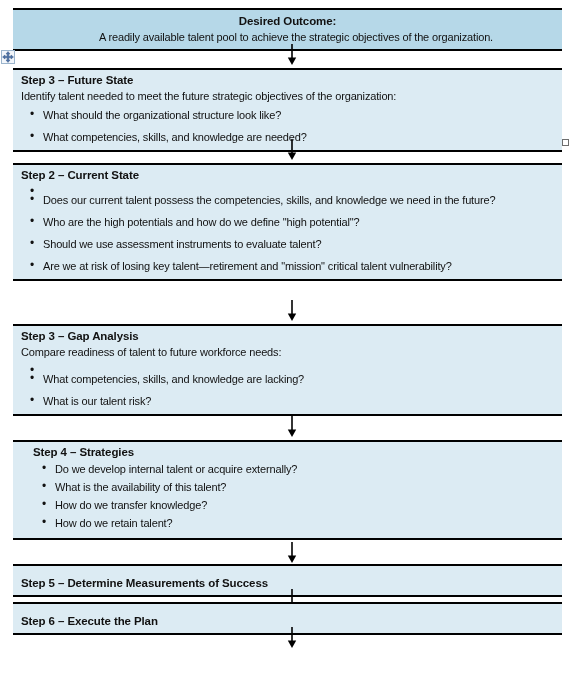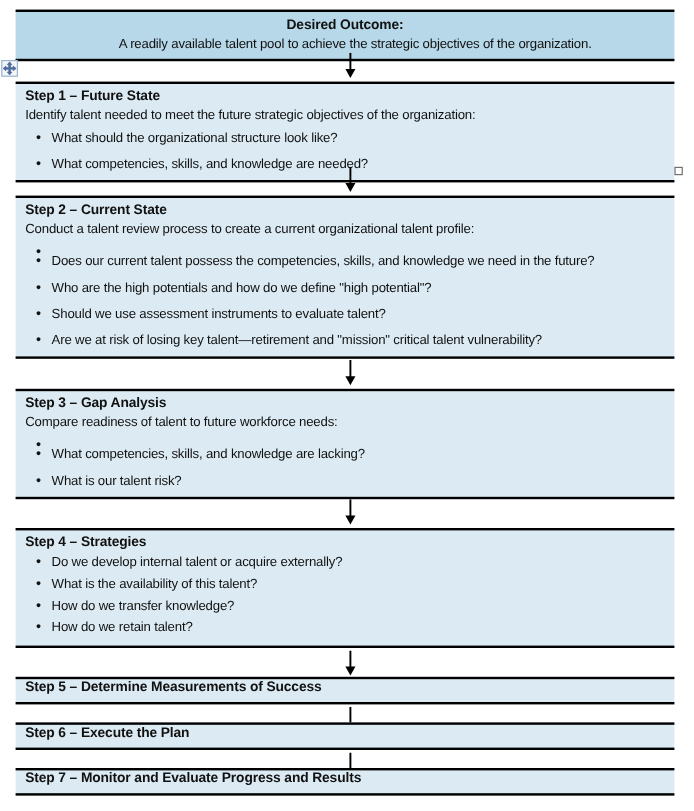--- a/index.html
+++ b/index.html
@@ -106,21 +106,21 @@
     position: absolute;
     left: 9px;
     top: -1px;
     font-size: 12px;
     line-height: 14px;
   }
   ul.bullets.tight li { margin-bottom: 4px; }
 
   
   .flow-box.short .box-title {
-    padding: 0 8px 4px 8px;
+    padding: 10px 8px 4px 8px;
   }
 
   
   .arrow {
     position: absolute;
     left: 285px;
     width: 14px;
     text-align: center;
     color: #000000;
   }
@@ -143,40 +143,39 @@
   </div>
 
   <div class="arrow" style="top:44px;">
     <svg width="14" height="22" viewBox="0 0 14 22">
         <path d="M7 0 V16" stroke="#000" stroke-width="1.6" fill="none"></path>
         <path d="M7 21 L2.8 13.5 H11.2 Z" fill="#000"></path>
       </svg>
   </div>
 
   <div class="flow-box" style="top:68px;">
-    <div class="box-title">Step 1 – Future State</div>
+    <div class="box-title">Step 3 – Future State</div>
     <div class="box-sub">Identify talent needed to meet the future strategic objectives of the organization:</div>
     <ul class="bullets">
       <li><span class="bul">•</span><span>What should the organizational structure look like?</span></li>
       <li><span class="bul">•</span><span>What competencies, skills, and knowledge are needed?</span></li>
     </ul>
   </div>
 
   <div class="arrow" style="top:139px;">
     <svg width="14" height="22" viewBox="0 0 14 22">
         <path d="M7 0 V16" stroke="#000" stroke-width="1.6" fill="none"></path>
         <path d="M7 21 L2.8 13.5 H11.2 Z" fill="#000"></path>
       </svg>
   </div>
 
   <div class="resize-handle"></div>
 
   <div class="flow-box" style="top:163px;">
     <div class="box-title">Step 2 – Current State</div>
-    <div class="box-sub">Conduct a talent review process to create a current organizational talent profile:</div>
     <ul class="bullets">
       <li><span class="bul">•</span></li>
       <li><span class="bul">•</span><span>Does our current talent possess the competencies, skills, and knowledge we need in the future?</span></li>
       <li><span class="bul">•</span><span>Who are the high potentials and how do we define "high potential"?</span></li>
       <li><span class="bul">•</span><span>Should we use assessment instruments to evaluate talent?</span></li>
       <li><span class="bul">•</span><span>Are we at risk of losing key talent—retirement and "mission" critical talent vulnerability?</span></li>
     </ul>
   </div>
 
   <div class="arrow" style="top:300px;">
@@ -196,21 +195,21 @@
     </ul>
   </div>
 
   <div class="arrow" style="top:416px;">
     <svg width="14" height="22" viewBox="0 0 14 22">
         <path d="M7 0 V16" stroke="#000" stroke-width="1.6" fill="none"></path>
         <path d="M7 21 L2.8 13.5 H11.2 Z" fill="#000"></path>
       </svg>
   </div>
 
-  <div class="flow-box" style="top:440px;">
+  <div class="flow-box" style="top:440px;padding-left:12px;">
     <div class="box-title">Step 4 – Strategies</div>
     <ul class="bullets tight">
       <li><span class="bul">•</span><span>Do we develop internal talent or acquire externally?</span></li>
       <li><span class="bul">•</span><span>What is the availability of this talent?</span></li>
       <li><span class="bul">•</span><span>How do we transfer knowledge?</span></li>
       <li><span class="bul">•</span><span>How do we retain talent?</span></li>
     </ul>
   </div>
 
   <div class="arrow" style="top:542px;">
@@ -235,17 +234,14 @@
     <div class="box-title">Step 6 – Execute the Plan</div>
   </div>
 
   <div class="arrow" style="top:627px;">
     <svg width="14" height="22" viewBox="0 0 14 22">
         <path d="M7 0 V16" stroke="#000" stroke-width="1.6" fill="none"></path>
         <path d="M7 21 L2.8 13.5 H11.2 Z" fill="#000"></path>
       </svg>
   </div>
 
-  <div class="flow-box short" style="top:640px;">
-    <div class="box-title">Step 7 – Monitor and Evaluate Progress and Results</div>
-  </div>
 
 </div>
 
 </body></html>

